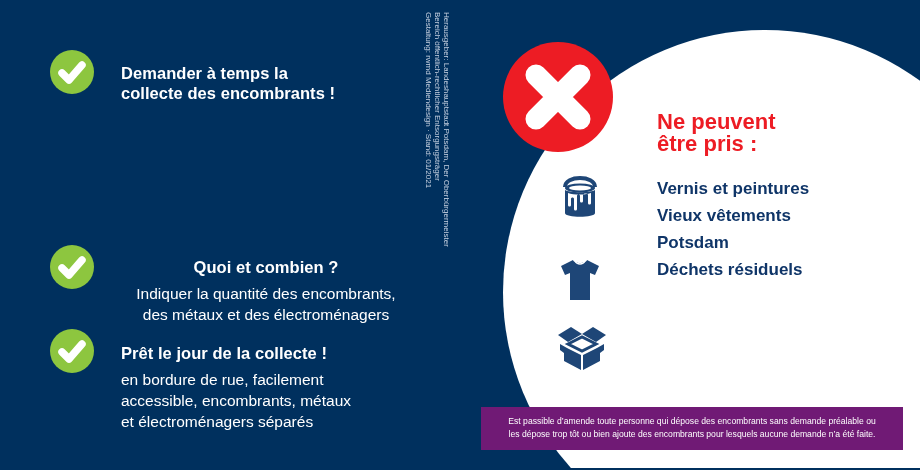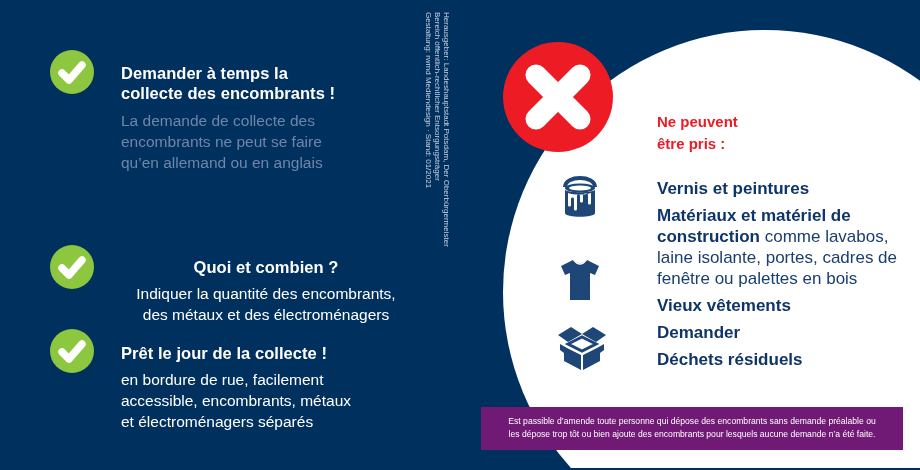--- a/index.html
+++ b/index.html
@@ -52,21 +52,21 @@
     .x-icon {
       position: absolute;
       left: 503px; top: 42px;
       width: 110px; height: 110px;
       border-radius: 50%;
       background: #ed1c24;
     }
     .x-icon svg { position: absolute; left: 0; top: 0; width: 110px; height: 110px; }
     .no-title {
       position: absolute; left: 657px; top: 111px;
-      color: #ed1c24; font-weight: bold; font-size: 15px; line-height: 22px;
+      color: #ed1c24; font-weight: bold; font-size: 22px; line-height: 22px;
     }
     .no-list { position: absolute; left: 657px; top: 178px; width: 255px; color: #1a3e6e; }
     .no-item { font-size: 17px; line-height: 21px; margin-bottom: 6px; }
     .no-item b { font-weight: bold; color: #0f3568; }
     .no-item span.reg { font-weight: normal; color: #1a3e6e; }
 
     .item-icon { position: absolute; }
     .item-icon svg { display: block; }
 
     .fine-banner {
@@ -87,25 +87,20 @@
   <div class="check-icon" style="left:50px; top:50px;">
     <svg viewBox="0 0 44 44">
         <path d="M12 23 L19 30 L32 15" fill="none" stroke="#ffffff" stroke-width="7.5" stroke-linecap="round" stroke-linejoin="round"></path>
       </svg>
   </div>
   <div class="section" style="top:63px;">
     <h2>
       <span class="line">Demander à temps la</span>
       <span class="line">collecte des encombrants !</span>
     </h2>
-    <p class="muted">
-      <span class="line">La demande de collecte des</span>
-      <span class="line">encombrants ne peut se faire</span>
-      <span class="line">qu’en allemand ou en anglais</span>
-    </p>
   </div>
 
   <div class="check-icon" style="left:50px; top:245px;">
     <svg viewBox="0 0 44 44">
         <path d="M12 23 L19 30 L32 15" fill="none" stroke="#ffffff" stroke-width="7.5" stroke-linecap="round" stroke-linejoin="round"></path>
       </svg>
   </div>
   <div class="section" style="top:257px;text-align:center;">
     <h2>
       <span class="line">Quoi et combien ?</span>
@@ -174,30 +169,24 @@
       <path d="M3 19 L10 23 L24 30 L24 45 L7 36 L7 28 L3 25 Z" fill="#1e4677"></path>
       <path d="M47 19 L40 23 L26 30 L26 45 L43 36 L43 28 L47 25 Z" fill="#1e4677"></path>
     </svg>
   </div>
 
   <div class="no-list">
     <div class="no-item">
       <b>Vernis et peintures</b>
     </div>
     <div class="no-item">
-      <span class="line"><b>Matériaux et matériel de</b></span>
-      <span class="line"><b>construction</b><span class="reg"> comme lavabos,</span></span>
-      <span class="line reg">laine isolante, portes, cadres de</span>
-      <span class="line reg">fenêtre ou palettes en bois</span>
-    </div>
-    <div class="no-item">
       <b>Vieux vêtements</b>
     </div>
     <div class="no-item">
-      <b>Demander</b>
+      <b>Potsdam</b>
     </div>
     <div class="no-item">
       <b>Déchets résiduels</b>
     </div>
   </div>
 
   <div class="fine-banner">
     <span class="line">Est passible d’amende toute personne qui dépose des encombrants sans demande préalable ou</span>
     <span class="line">les dépose trop tôt ou bien ajoute des encombrants pour lesquels aucune demande n’a été faite.</span>
   </div>

